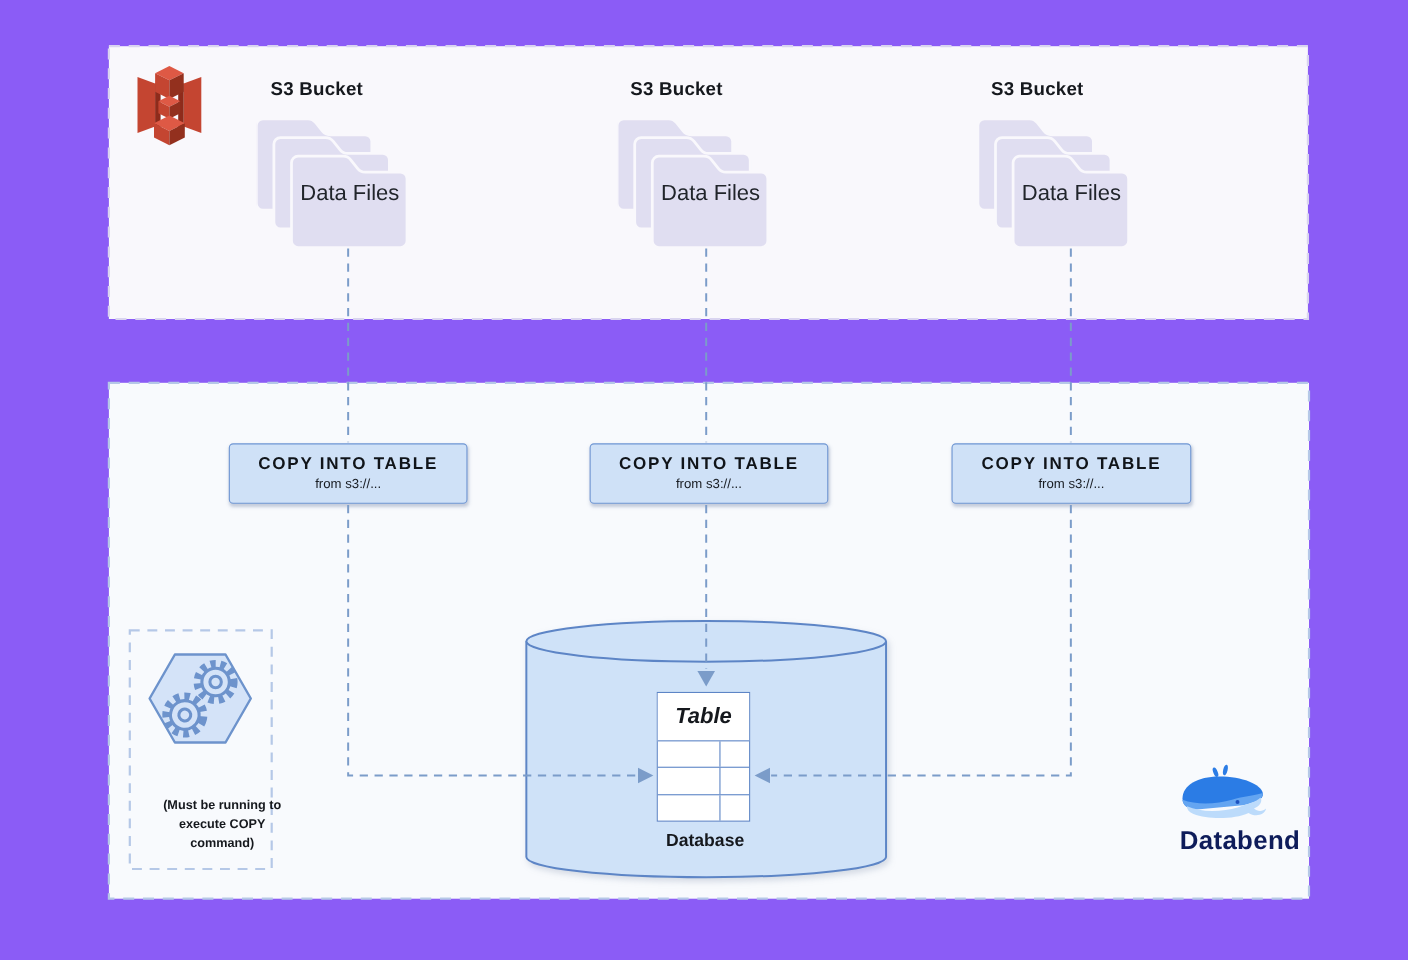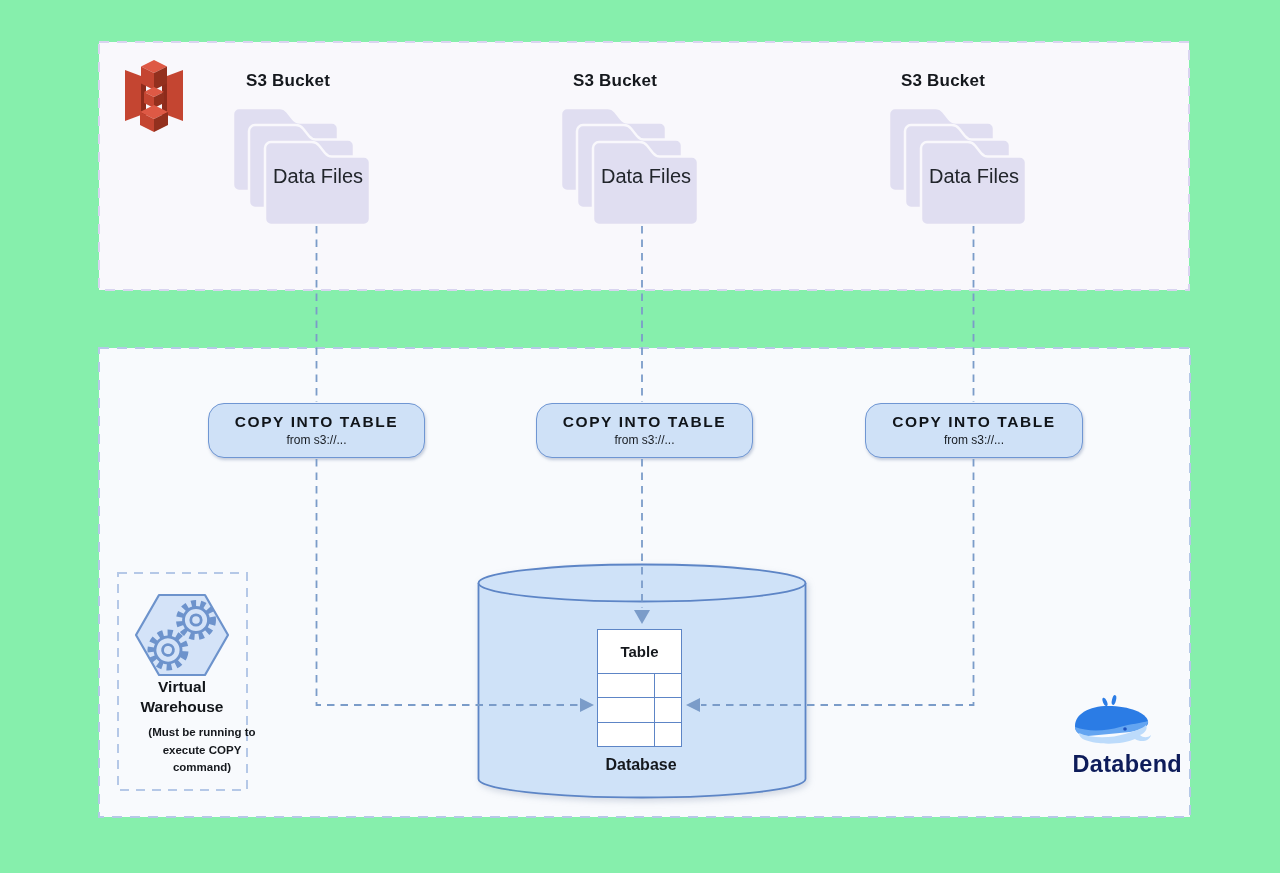--- a/index.html
+++ b/index.html
@@ -1,38 +1,38 @@
 <!DOCTYPE html>
 <html><head>
 <meta charset="utf-8">
 <style>
   html,body{margin:0;padding:0;background:#ffffff;}
   #canvas{
-    position:relative;width:1280px;height:873px;overflow:hidden;background:#86efac;
+    position:relative;width:1280px;height:873px;overflow:hidden;background:#8b5cf6;
     font-family:"Liberation Sans","DejaVu Sans",sans-serif;color:#15181d;
   }
   .abs{position:absolute;}
   svg{display:block;}
   .bucket-label{width:160px;text-align:center;font-size:17px;font-weight:bold;color:#15181d;letter-spacing:.2px;}
   .files-label{width:92px;text-align:right;font-size:20px;line-height:21px;color:#21252b;}
   .copy-box{
     width:217px;height:55px;box-sizing:border-box;background:#cfe1f7;
-    border:1.6px solid #6f96d3;border-radius:16px;text-align:center;padding-top:9px;
+    border:1.6px solid #6f96d3;border-radius:4px;text-align:center;padding-top:9px;
     box-shadow:1px 2px 3px rgba(96,118,158,.35);
   }
   .copy-title{font-size:15.5px;font-weight:bold;letter-spacing:1.6px;color:#101419;line-height:18px;}
   .copy-sub{font-size:12px;color:#171b21;line-height:19px;}
   .db-table{
     width:85px;height:118px;box-sizing:border-box;background:#ffffff;
     border:1.6px solid #5d85c6;display:flex;flex-direction:column;
   }
   .db-table-header{
     height:44px;box-sizing:border-box;border-bottom:1.5px solid #5d85c6;
     display:flex;align-items:center;justify-content:center;
-    font-size:15px;font-weight:bold;color:#15181d;background:#ffffff;
+    font-size:20px;font-weight:bold;color:#15181d;background:#ffffff;font-style:italic;
   }
   .t-row{flex:1;display:flex;box-sizing:border-box;border-bottom:1.5px solid #5d85c6;}
   .t-row:last-child{border-bottom:none;}
   .t-cell-l{width:57px;box-sizing:border-box;border-right:1.5px solid #5d85c6;}
   .t-cell-r{flex:1;}
   .db-label{width:140px;text-align:center;font-size:16px;font-weight:bold;color:#15181d;}
   .vw-title{width:130px;text-align:center;font-size:15.5px;font-weight:bold;line-height:20px;color:#121519;}
   .vw-note{width:118px;text-align:center;font-size:11.5px;font-weight:bold;line-height:17.5px;color:#15181d;margin-left:20px;}
   .brand-name{width:140px;text-align:center;font-size:23.5px;font-weight:bold;color:#0e1c5a;letter-spacing:.3px;}
 </style>
@@ -134,21 +134,20 @@
       <circle r="16" fill="none" stroke="#6d93cc" stroke-width="8" stroke-dasharray="4.6 4.2"></circle>
       <circle r="12.5" fill="#d4e3f8" stroke="#6d93cc" stroke-width="2.8"></circle>
       <circle r="5.2" fill="none" stroke="#6d93cc" stroke-width="2.8"></circle>
     </g>
     <g transform="translate(34,57) rotate(14)">
       <circle r="16.5" fill="none" stroke="#6d93cc" stroke-width="8" stroke-dasharray="4.8 4.3"></circle>
       <circle r="13" fill="#d4e3f8" stroke="#6d93cc" stroke-width="2.8"></circle>
       <circle r="5.4" fill="none" stroke="#6d93cc" stroke-width="2.8"></circle>
     </g>
   </svg>
-  <div class="abs vw-title" style="left:117px;top:677px;">Virtual Warehouse</div>
   <div class="abs vw-note" style="left:123px;top:724px;">(Must be running to execute COPY command)</div>
 
   <svg class="abs" style="left:1070px;top:694px;" width="86" height="54" viewBox="0 0 86 54">
     <ellipse cx="35" cy="8" rx="2" ry="4.5" transform="rotate(-22 35 8)" fill="#2b7ce5"></ellipse>
     <ellipse cx="44" cy="6" rx="2" ry="5" transform="rotate(14 44 6)" fill="#2b7ce5"></ellipse>
     <path d="M5,32 C5,20 19,12 38,12 C60,12 76,19 78,27 C79,31 75,34 69,35 L16,41 C9,41 5,38 5,32 Z" fill="#2b7ce5"></path>
     <path d="M5,33 C18,38 36,37 50,33 C60,30 72,29 78,27 C79,32 71,36 60,38 L18,42 C10,42 5,38 5,33 Z" fill="#64a5f1"></path>
     <path d="M9,39 C22,45 42,44 55,40 C64,37 72,35 76,31 C78,35 75,39 70,41 C73,44 78,44 81,41 C80,47 71,49 65,45 C52,51 28,51 15,46 C11,44.5 9,42 9,39 Z" fill="#bcdbfb"></path>
     <circle cx="55" cy="35" r="1.8" fill="#1d52c0"></circle>
   </svg>

